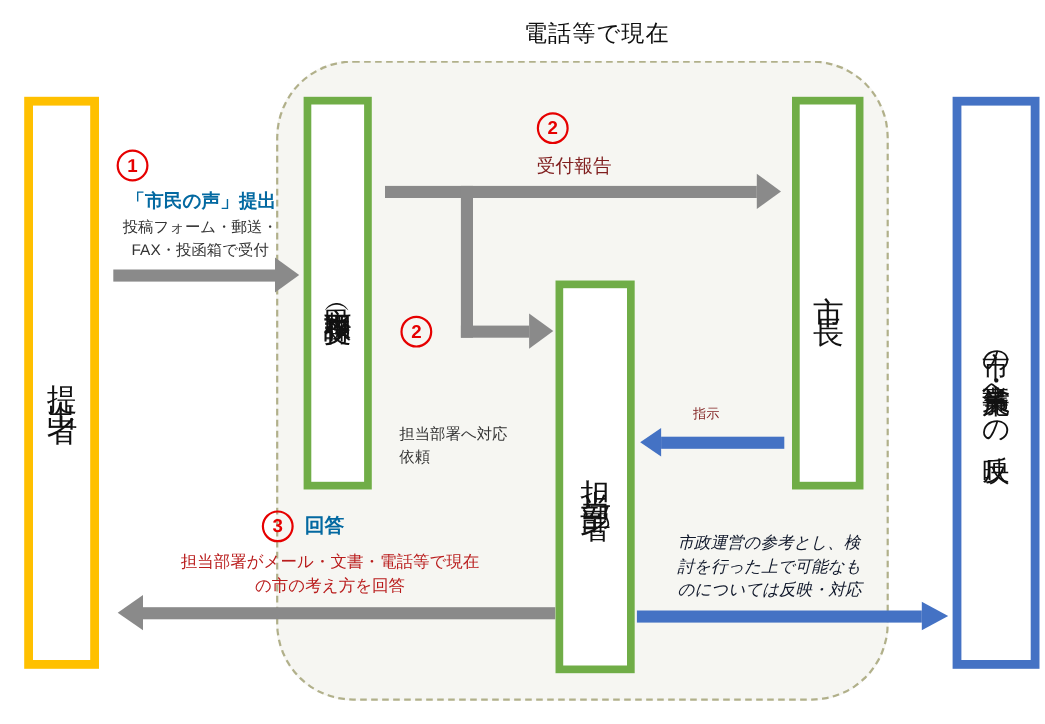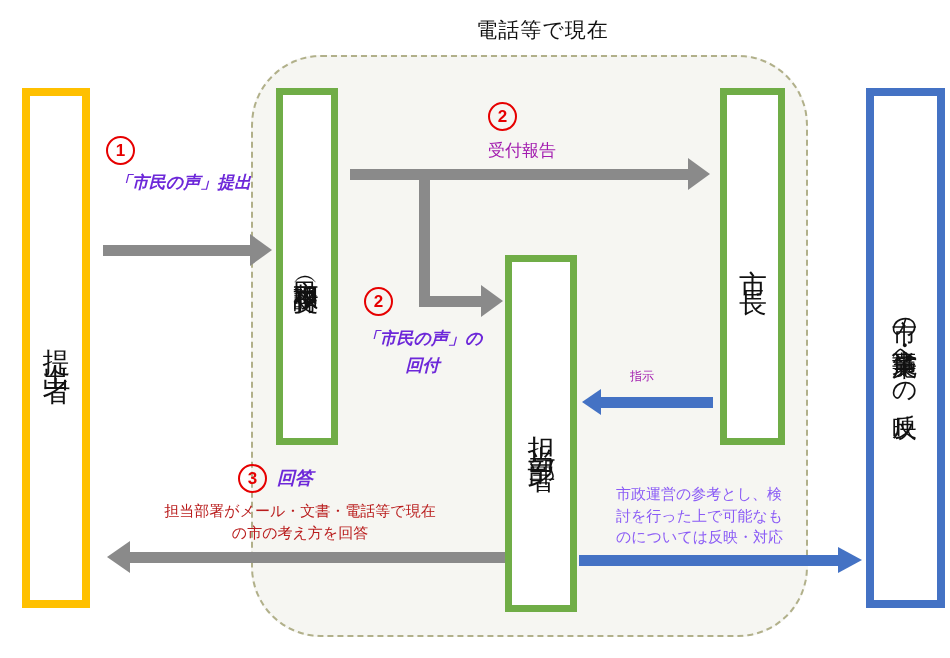--- a/index.html
+++ b/index.html
@@ -73,33 +73,33 @@
     border: 2.5px solid #E60000;
     border-radius: 50%;
     color: #E60000;
     font-weight: bold;
     font-size: 17px;
     display: flex; align-items: center; justify-content: center;
     background: transparent;
     z-index: 4;
   }
 
-  .lbl { z-index: 4; white-space: pre-line; color: #a21caf; }
-  .lbl-bold { font-weight: bold; color: #6d28d9; font-style: italic; }
+  .lbl { z-index: 4; white-space: pre-line; color: #7f1d1d; }
+  .lbl-bold { font-weight: bold; color: #0369a1; }
   .t-center { text-align: center; }
 
   .step1-title { left: 97px;  top: 171px; width: 172px; font-size: 17px; }
   .step1-desc  { left: 93px;  top: 196px; width: 178px; font-size: 14px; line-height: 21px; color: #333; }
   .step2a-lbl  { left: 488px; top: 139px; width: 90px;  font-size: 17px; }
   .step2b-title{ left: 350px; top: 325px; width: 145px; font-size: 17px; line-height: 27px; }
   .step2b-desc { left: 363px; top: 384px; width: 130px; font-size: 14px; line-height: 21px; color: #333; }
   .shiji-lbl   { left: 630px; top: 368px; width: 60px;  font-size: 12px; }
   .step3-title { left: 277px; top: 466px; width: 70px;  font-size: 18px; }
   .step3-desc  { left: 140px; top: 500px; width: 320px; font-size: 15px; line-height: 22px; color: #b91c1c; }
-  .reflect-note{ left: 616px; top: 483px; width: 205px; font-size: 15px; line-height: 21.5px; color: #8b5cf6; }
+  .reflect-note{ left: 616px; top: 483px; width: 205px; font-size: 15px; line-height: 21.5px; color: #0f172a; font-style: italic; }
 </style>
 </head>
 <body>
 
 <div id="canvas">
 
   <div class="abs cityhall"></div>
 
   <div class="abs title">電話等で現在</div>
 
@@ -135,31 +135,33 @@
     <span class="vbox-label ls-department">担当部署</span>
   </div>
   <div class="abs vbox box-reflection">
     <span class="vbox-label ls-reflection">市の事業・施策への反映</span>
   </div>
 
   <div class="abs numcircle" style="left:106px; top:136px;">
     <span>1</span>
   </div>
   <div class="abs lbl lbl-bold t-center step1-title">「市民の声」提出</div>
+  <div class="abs lbl t-center step1-desc">投稿フォーム・郵送・
+FAX・投函箱で受付</div>
 
   <div class="abs numcircle" style="left:488px; top:102px;">
     <span>2</span>
   </div>
   <div class="abs lbl step2a-lbl">受付報告</div>
 
   <div class="abs numcircle" style="left:364px; top:287px;">
     <span>2</span>
   </div>
-  <div class="abs lbl lbl-bold t-center step2b-title">「市民の声」の
-回付</div>
+  <div class="abs lbl step2b-desc">担当部署へ対応
+依頼</div>
 
   <div class="abs lbl shiji-lbl">指示</div>
 
   <div class="abs numcircle" style="left:238px; top:464px;">
     <span>3</span>
   </div>
   <div class="abs lbl lbl-bold step3-title">回答</div>
   <div class="abs lbl t-center step3-desc">担当部署がメール・文書・電話等で現在
 の市の考え方を回答</div>
 

